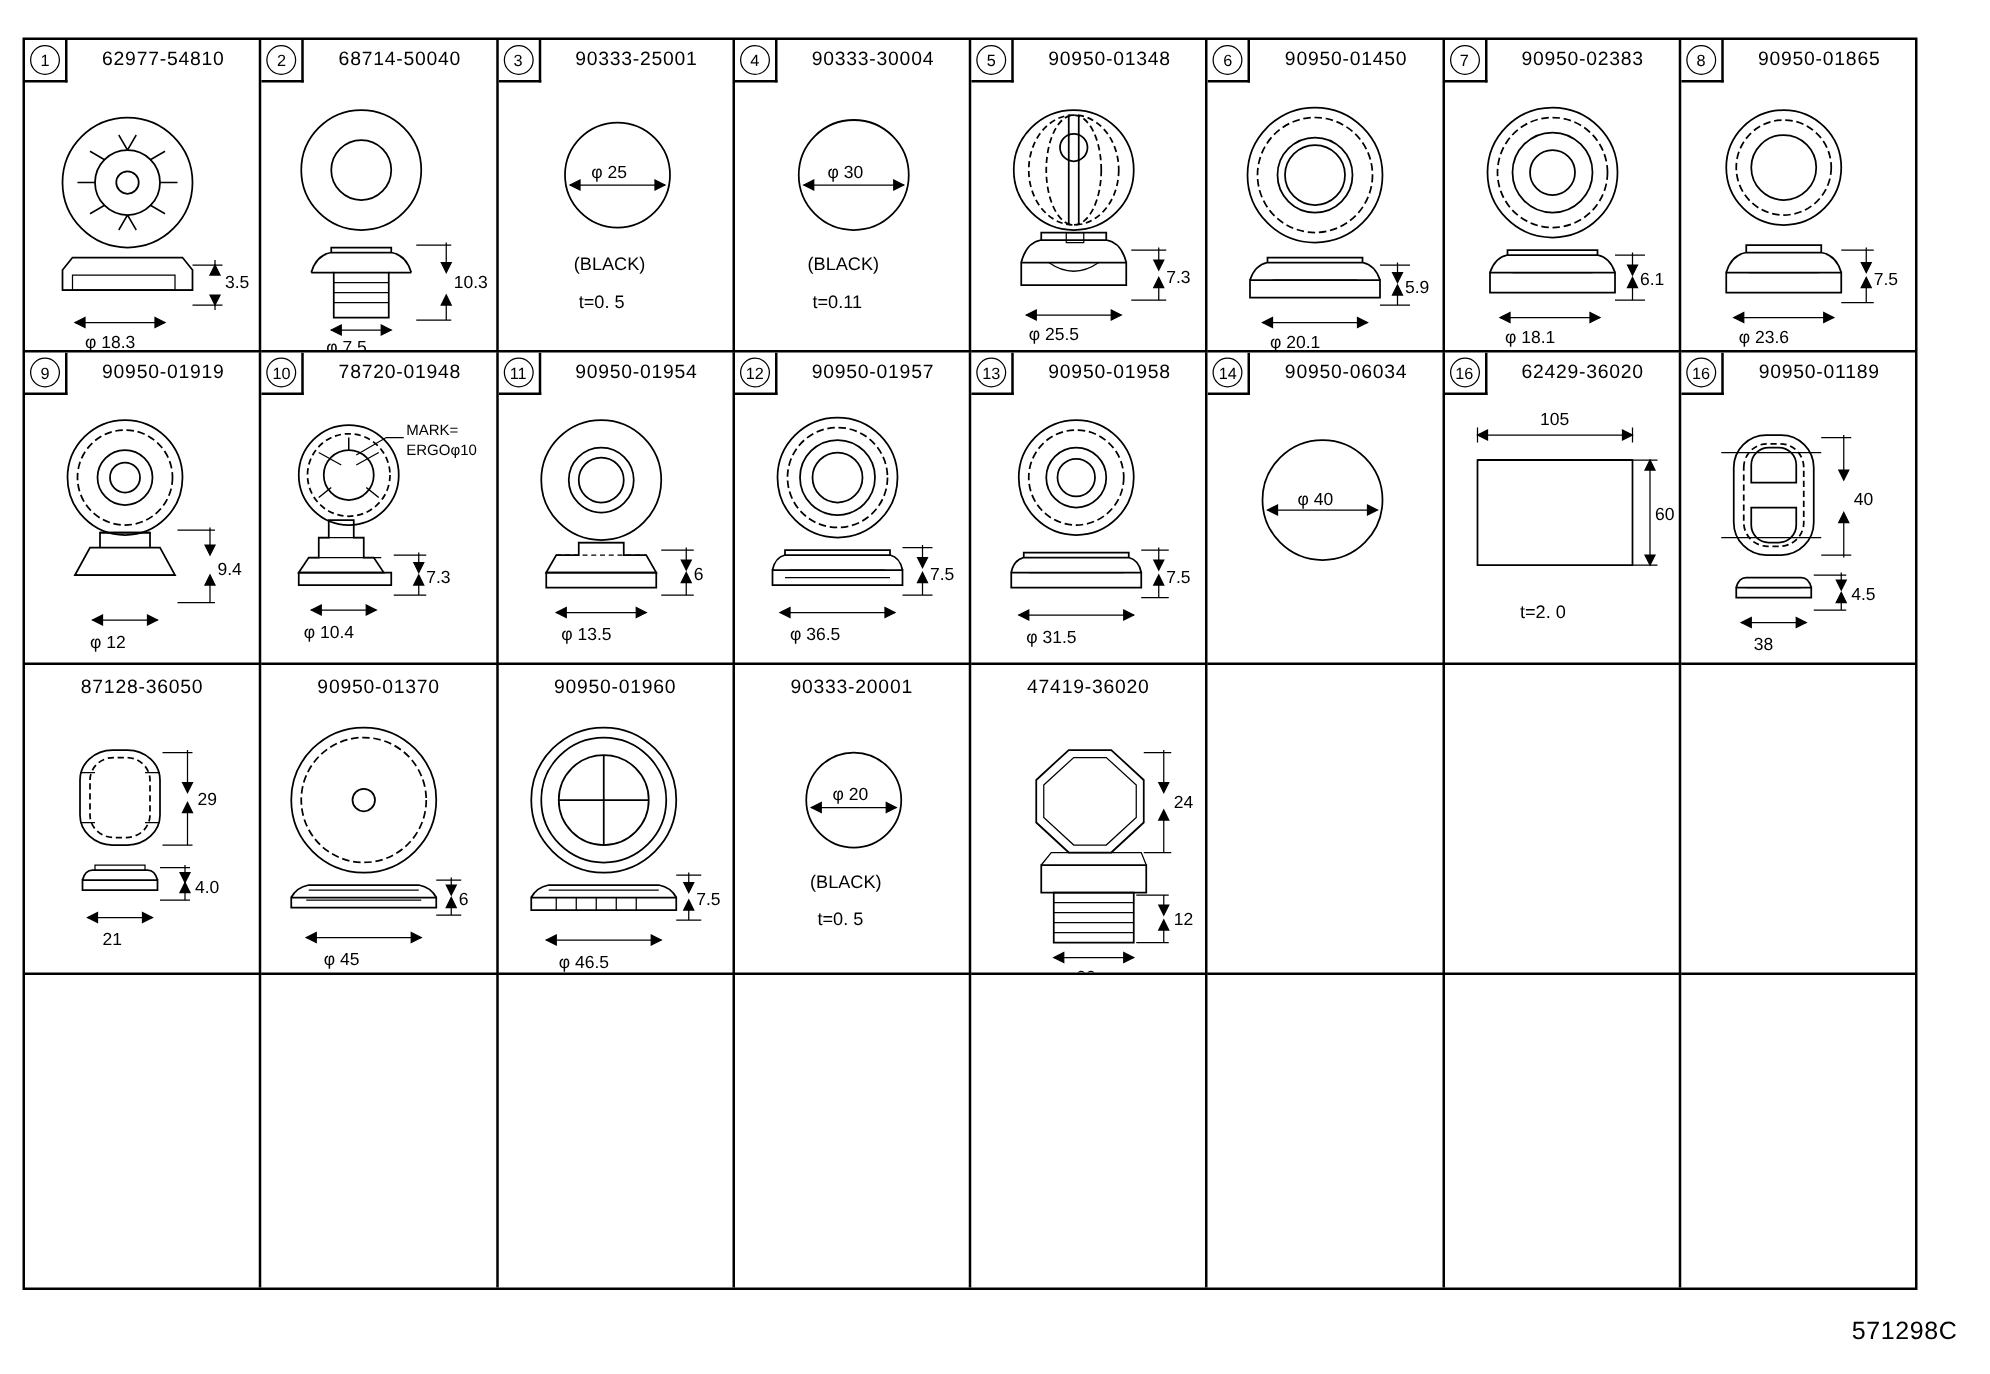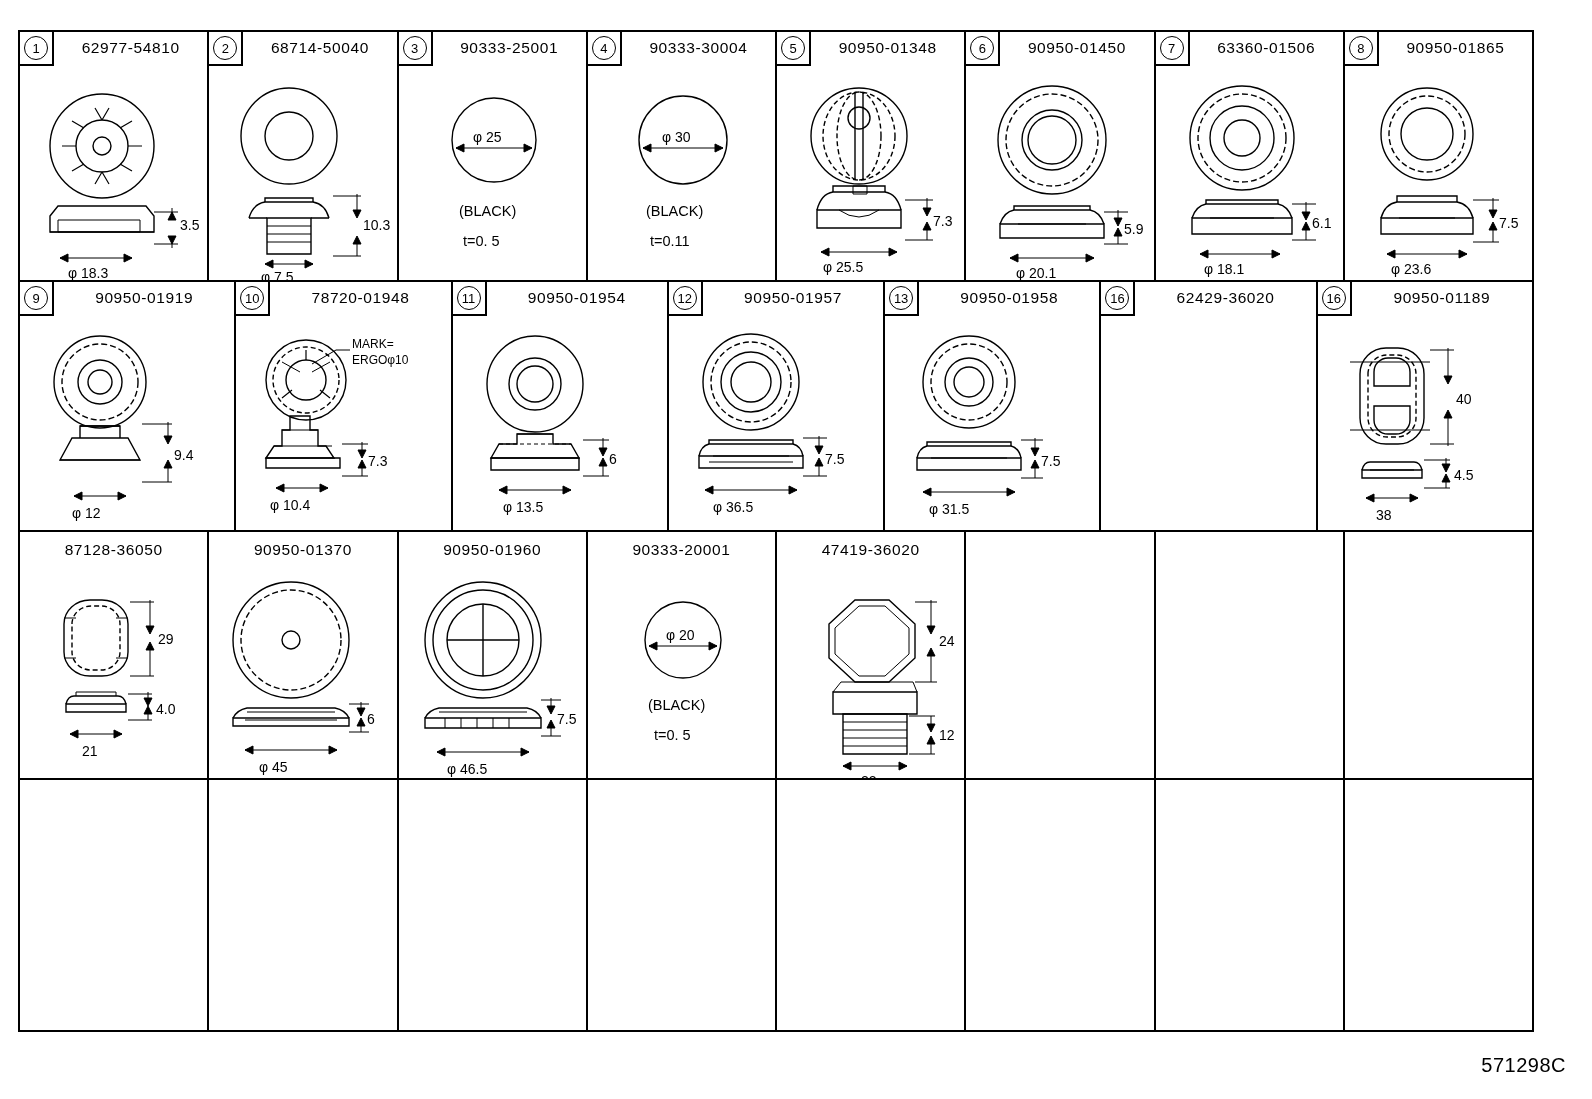--- a/index.html
+++ b/index.html
@@ -205,21 +205,21 @@
             <text class="dimtxt" x="158" y="166">5.9</text>
             <text class="dimtxt" x="50" y="210">φ 20.1</text>
           </svg>
         </div>
       </div>
 
       <div class="cell">
         <div class="numbox">
             <div class="numcirc">7</div>
           </div>
-        <div class="pn">63360-01506</div>
+        <div class="pn">90950-02383</div>
         <div class="art">
           <svg width="190" height="210" viewBox="0 0 190 210">
             <g fill="none" stroke="#000" stroke-width="1.4">
               <circle cx="86" cy="70" r="52"></circle>
               <circle cx="86" cy="70" r="44" stroke-dasharray="6 3"></circle>
               <circle cx="86" cy="70" r="32"></circle>
               <circle cx="86" cy="70" r="18"></circle>
               <path d="M36 150 q4 -12 14 -14 h72 q10 2 14 14"></path>
               <path d="M50 136 v-4 h72 v4"></path>
               <path d="M36 150 h100 v16 h-100 z"></path>
@@ -431,26 +431,66 @@
               <path d="M38 174 h92"></path>
               <path d="M38 174 l8 -4 v8 z" fill="#000"></path>
               <path d="M130 174 l-8 -4 v8 z" fill="#000"></path>
             </g>
             <text class="dimtxt" x="156" y="148">7.5</text>
             <text class="dimtxt" x="44" y="196">φ 31.5</text>
           </svg>
         </div>
       </div>
 
+      <div class="cell">
+        <div class="numbox">
+            <div class="numcirc">14</div>
+          </div>
+        <div class="pn">90950-06034</div>
+        <div class="art">
+          <svg width="190" height="210" viewBox="0 0 190 210">
+            <g fill="none" stroke="#000" stroke-width="1.4">
+              <circle cx="92" cy="82" r="48"></circle>
+            </g>
+            <g stroke="#000" stroke-width="1" fill="none">
+              <path d="M48 90 h88"></path>
+              <path d="M48 90 l8 -4 v8 z" fill="#000"></path>
+              <path d="M136 90 l-8 -4 v8 z" fill="#000"></path>
+            </g>
+            <text class="dimtxt" x="72" y="86">φ 40</text>
+          </svg>
+        </div>
+      </div>
 
       <div class="cell">
         <div class="numbox">
             <div class="numcirc">16</div>
           </div>
         <div class="pn">62429-36020</div>
+        <div class="art">
+          <svg width="190" height="210" viewBox="0 0 190 210">
+            <g fill="none" stroke="#000" stroke-width="1.4">
+              <path d="M26 50 h124 v84 h-124 z"></path>
+              <path d="M26 50 h124" stroke-width="1.6"></path>
+            </g>
+            <g stroke="#000" stroke-width="1" fill="none">
+              <path d="M26 30 h124"></path>
+              <path d="M26 30 l8 -4 v8 z" fill="#000"></path>
+              <path d="M150 30 l-8 -4 v8 z" fill="#000"></path>
+              <path d="M26 24 v12 M150 24 v12"></path>
+              <path d="M164 50 v84"></path>
+              <path d="M164 50 l-4 8 h8 z" fill="#000"></path>
+              <path d="M164 134 l-4 -8 h8 z" fill="#000"></path>
+              <path d="M150 50 h20 M150 134 h20"></path>
+            </g>
+            <text class="dimtxt" x="76" y="22">105</text>
+            <text class="dimtxt" x="168" y="98">60</text>
+            <text class="smalltxt" x="60" y="176">t=2. 0</text>
+          </svg>
+        </div>
       </div>
 
       <div class="cell">
         <div class="numbox">
             <div class="numcirc">16</div>
           </div>
         <div class="pn">90950-01189</div>
         <div class="art">
           <svg width="190" height="210" viewBox="0 0 190 210">
             <g fill="none" stroke="#000" stroke-width="1.4">

